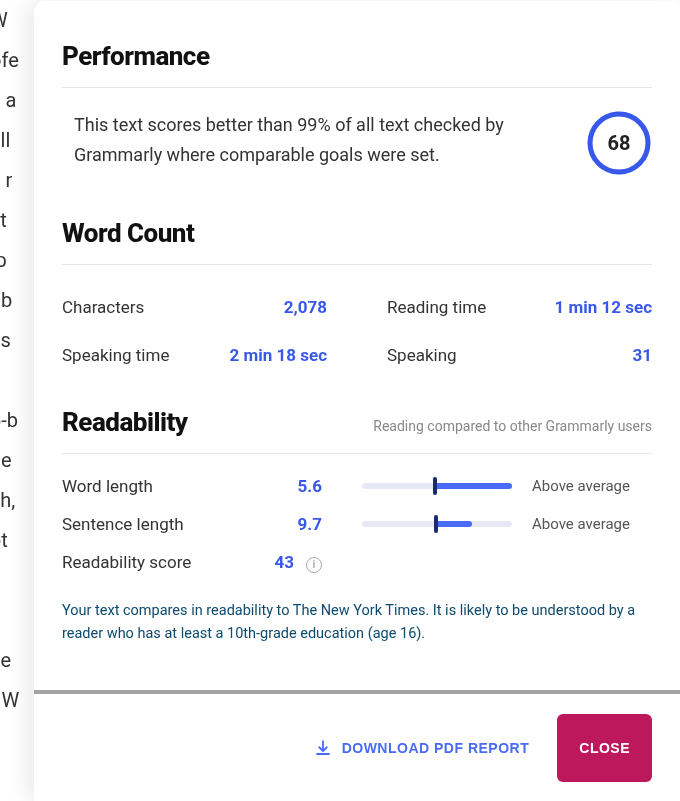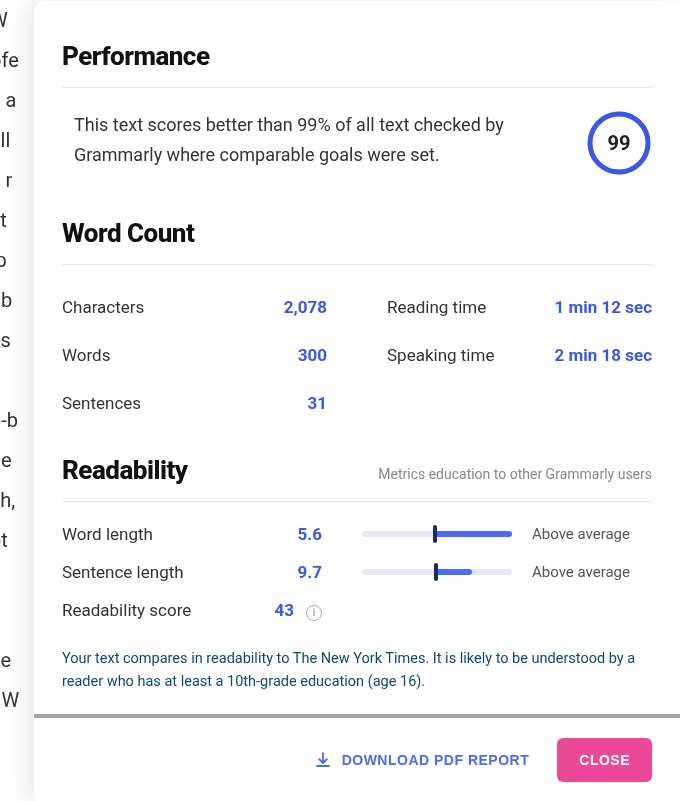--- a/index.html
+++ b/index.html
@@ -202,26 +202,26 @@
       gap: 10px;
       color: #4a6bf5;
       font-size: 14px;
       font-weight: 700;
       letter-spacing: 0.5px;
       cursor: pointer;
       background: none;
       border: none;
     }
     .close-btn {
-      background: #ec4899;
+      background: #be185d;
       color: #fff;
       font-size: 14px;
       font-weight: 700;
       letter-spacing: 0.5px;
-      padding: 14px 22px;
+      padding: 26px 22px;
       border: none;
       border-radius: 6px;
       cursor: pointer;
     }
     .spacer { height: 42px; }
   </style>
 </head>
 <body>
 
 <div class="bg-text">W
@@ -248,56 +248,52 @@
 
     <h2>Performance</h2>
     <hr>
     <div class="perf-row">
       <div class="perf-text">This text scores better than 99% of all text checked by Grammarly where comparable goals were set.</div>
       <div class="score-ring">
         <svg width="66" height="66">
           <circle cx="33" cy="33" r="29" stroke="#dfe4fb" stroke-width="5" fill="none"></circle>
           <circle cx="33" cy="33" r="29" stroke="#3858e9" stroke-width="5" fill="none" stroke-linecap="round" stroke-dasharray="182" stroke-dashoffset="2"></circle>
         </svg>
-        <div class="num">99</div>
+        <div class="num">68</div>
       </div>
     </div>
 
     <div class="spacer"></div>
 
     <h2>Word Count</h2>
     <hr>
     <div class="wc-grid">
       <div class="metric">
         <span class="label">Characters</span>
         <span class="value">2,078</span>
       </div>
       <div class="metric">
         <span class="label">Reading time</span>
         <span class="value">1 min 12 sec</span>
       </div>
       <div class="metric">
-        <span class="label">Words</span>
-        <span class="value">300</span>
-      </div>
-      <div class="metric">
         <span class="label">Speaking time</span>
         <span class="value">2 min 18 sec</span>
       </div>
       <div class="metric">
-        <span class="label">Sentences</span>
+        <span class="label">Speaking</span>
         <span class="value">31</span>
       </div>
     </div>
 
     <div class="spacer"></div>
 
     <div class="section-header-row">
       <h2>Readability</h2>
-      <span class="subtext">Metrics education to other Grammarly users</span>
+      <span class="subtext">Reading compared to other Grammarly users</span>
     </div>
     <hr>
 
     <div class="readability-grid">
       <div class="rd-row">
         <div class="rd-left">
           <span class="label">Word length</span>
           <span class="value">5.6</span>
         </div>
         <div class="rd-bar-cell">

